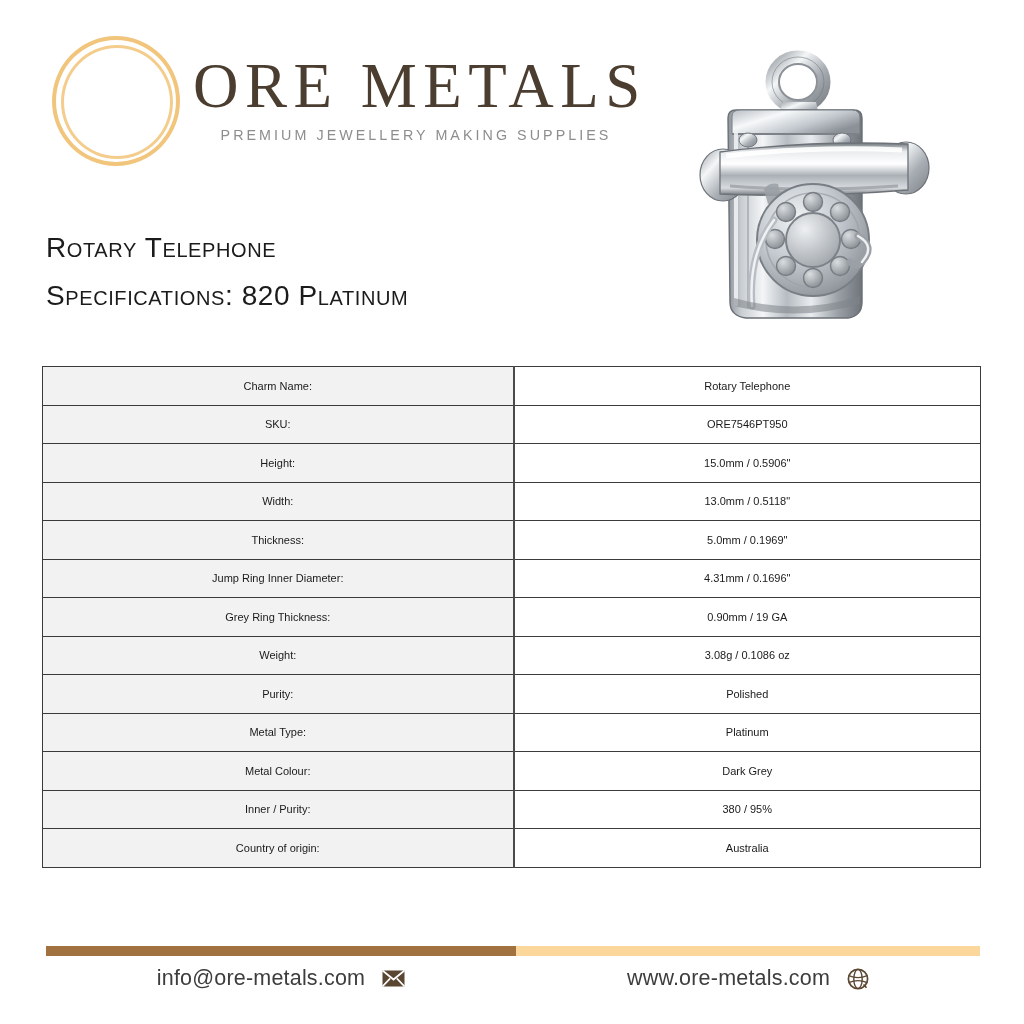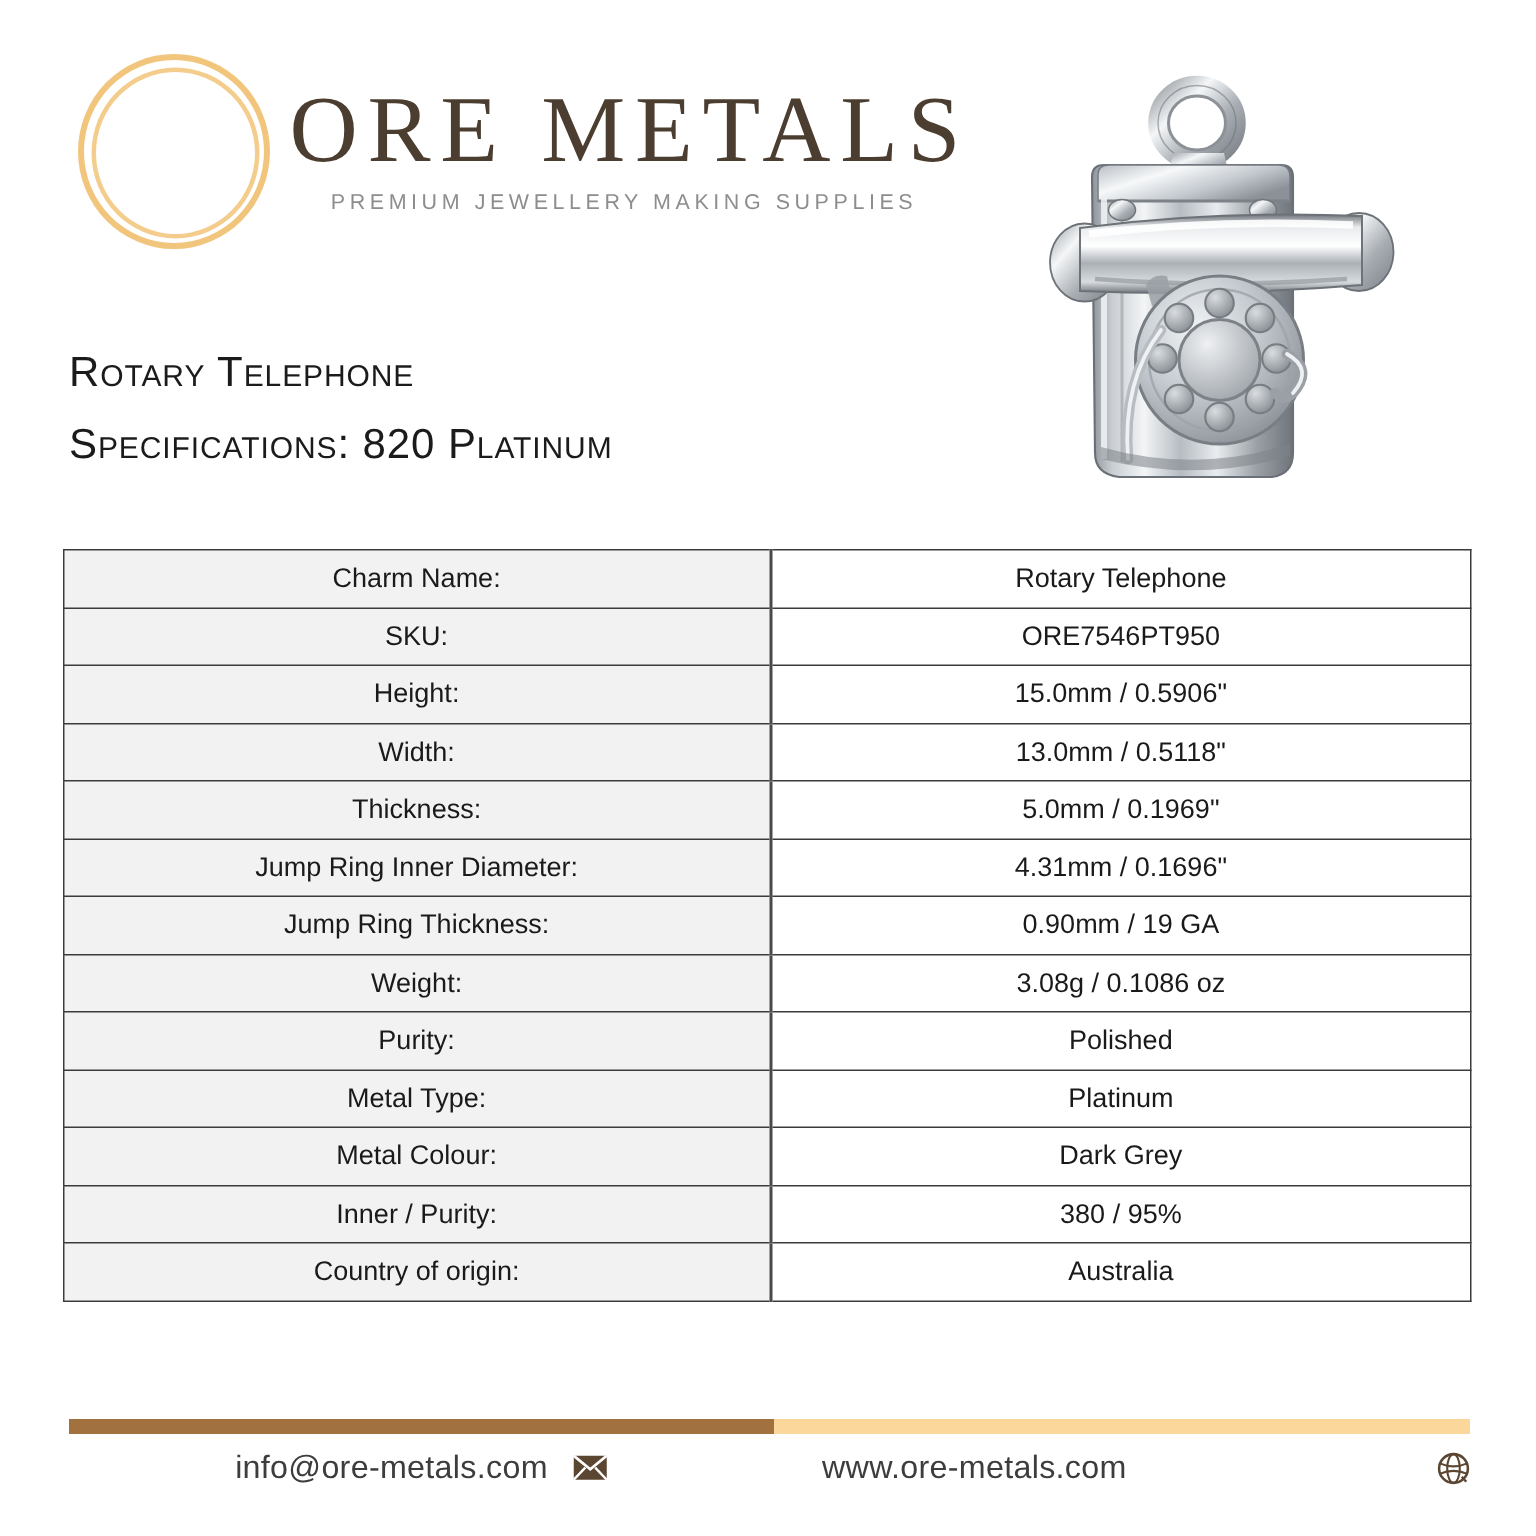--- a/index.html
+++ b/index.html
@@ -66,43 +66,43 @@
   
   #spec-table {
     position:absolute; left:42px; top:366px;
     width:939px;
     border-collapse:collapse;
     table-layout:fixed;
   }
   #spec-table tr { height:38.5px; }
   #spec-table td {
     border:1px solid #3b3b3b;
-    font-size:18px;
+    font-size:11px;
     color:#1a1a1a;
     text-align:center;
     vertical-align:middle;
     padding:0 6px;
   }
   #spec-table td.k {
     width:471px;
     background:#f2f2f2;
     border-right:2px solid #4a4a4a;
   }
   #spec-table td.v { background:#ffffff; }
 
   
   #footer { position:absolute; left:0; bottom:0; width:1024px; height:84px; }
   #footer-bar { position:absolute; left:46px; top:6px; width:934px; height:10px; display:flex; }
   #footer-bar-dark  { width:470px; background:#a1713f; }
   #footer-bar-light { flex:1;       background:#fbd79b; }
 
-  #footer-row { position:absolute; left:46px; top:26px; width:934px; display:flex;gap:32px; }
+  #footer-row { position:absolute; left:46px; top:26px; width:934px; display:flex; }
   .footer-cell { display:flex; align-items:center; }
   #footer-email-cell { width:470px; justify-content:center; }
-  #footer-web-cell   { flex:1;      justify-content:space-between; }
+  #footer-web-cell   { flex:1;      justify-content:center; }
   .footer-text {
     font-size:21.5px;
     color:#3d3d3d;
     letter-spacing:0.2px;
     white-space:nowrap;
   }
   .footer-icon { margin-left:17px; display:flex; align-items:center; }
 </style>
 </head>
 <body>
@@ -240,21 +240,21 @@
     </tr>
     <tr>
       <td class="k">Thickness:</td>
       <td class="v">5.0mm / 0.1969"</td>
     </tr>
     <tr>
       <td class="k">Jump Ring Inner Diameter:</td>
       <td class="v">4.31mm / 0.1696"</td>
     </tr>
     <tr>
-      <td class="k">Jump Ring Thickness:</td>
+      <td class="k">Grey Ring Thickness:</td>
       <td class="v">0.90mm / 19 GA</td>
     </tr>
     <tr>
       <td class="k">Weight:</td>
       <td class="v">3.08g / 0.1086 oz</td>
     </tr>
     <tr>
       <td class="k">Purity:</td>
       <td class="v">Polished</td>
     </tr>

